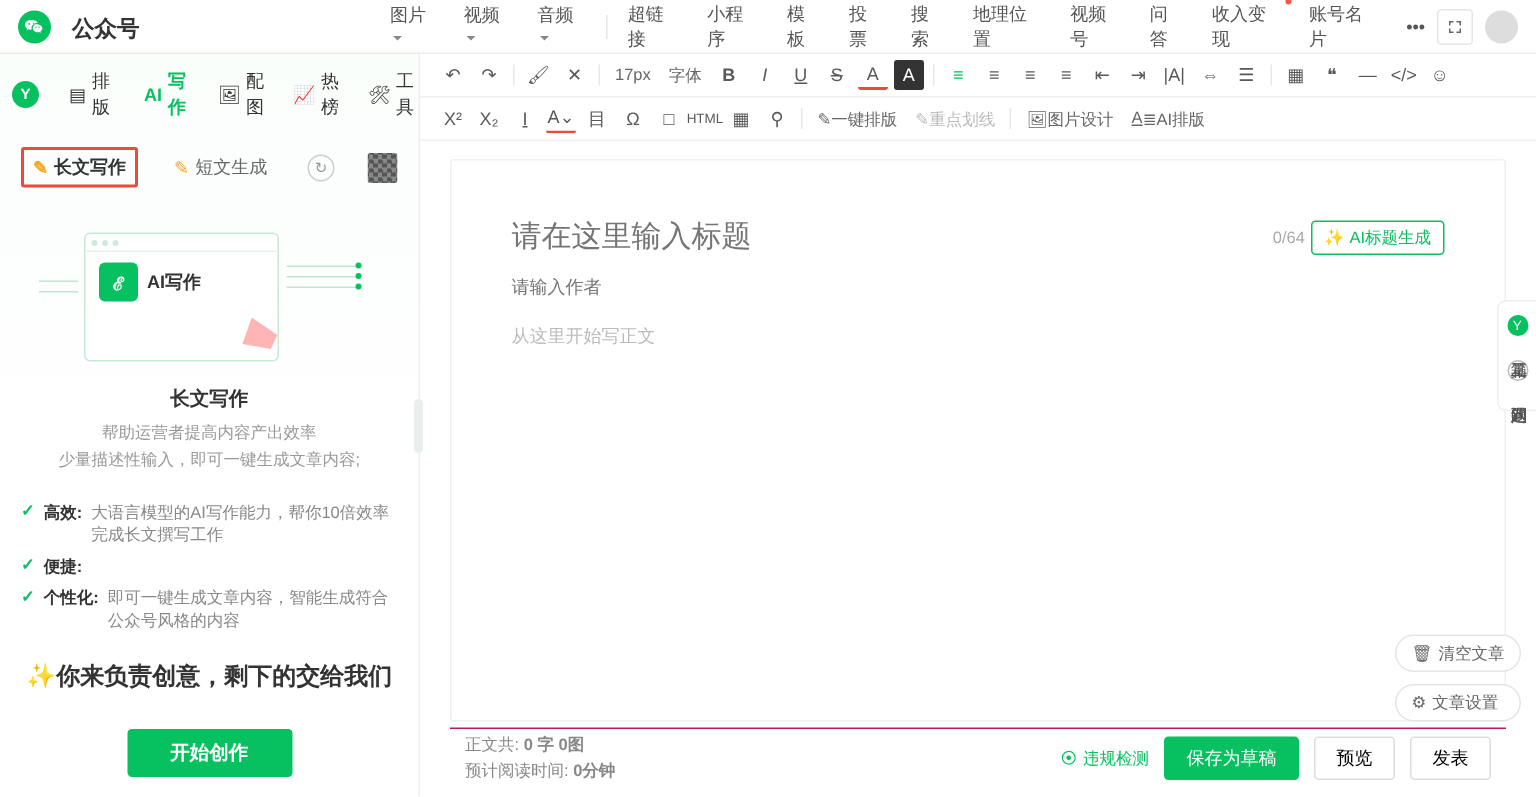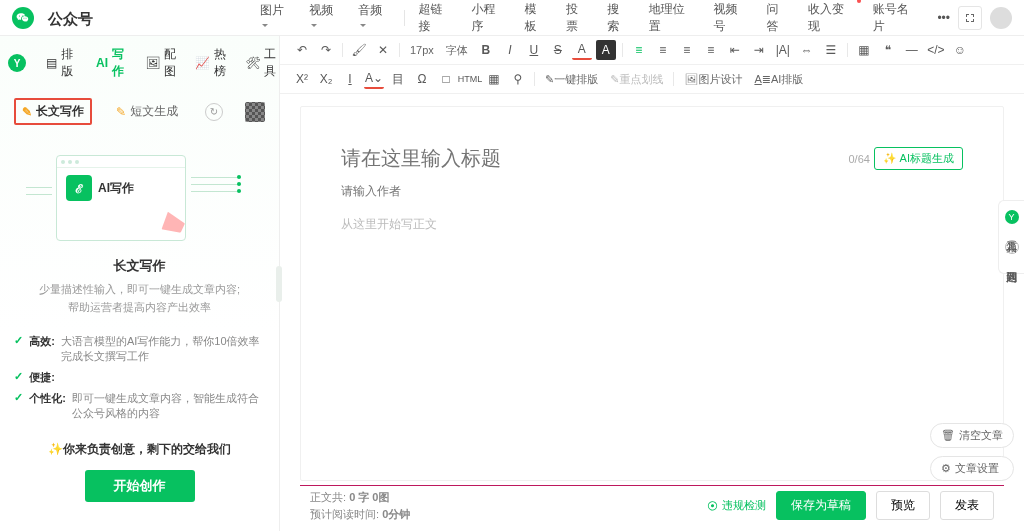--- a/index.html
+++ b/index.html
@@ -60,21 +60,21 @@
 
   .feature-title { text-align: center; font-size: 13px; font-weight: 700; margin: 6px 0 6px; }
   .feature-sub { text-align: center; font-size: 11px; color: #999; line-height: 1.6; padding: 0 26px; }
 
   .bullets { padding: 12px 14px 4px; }
   .bullet { display: flex; gap: 6px; margin: 6px 0; font-size: 11px; }
   .bullet .chk { color: #07c160; font-weight: bold; flex-shrink: 0; }
   .bullet .lbl { color: #333; font-weight: 600; flex-shrink:0; }
   .bullet .txt { color: #888; }
 
-  .slogan { text-align: center; font-size: 12px; font-weight: 700; margin: 10px 0 12px; }
+  .slogan { text-align: center; font-size: 16px; font-weight: 700; margin: 10px 0 24px; }
   .slogan .sparkle { color: #f5a623; }
 
   .start-btn { display: block; margin: 0 auto; width: 110px; height: 32px; background: #07c160; color: #fff; border: none; border-radius: 3px; font-size: 13px; font-weight: 600; cursor: pointer; }
 
   
   .editor-main { position: absolute; left: 300px; right: 20px; top: 106px; bottom: 50px; background: #fff; border: 1px solid #f0f0f0; border-radius: 2px; padding: 40px 40px; }
   .title-row { display: flex; align-items: center; gap: 4px; }
   .title-input { flex: 1; font-size: 20px; color: #bbb; border: none; outline: none; }
   .title-count { font-size: 11px; color: #aaa; }
   .ai-title-btn { border: 1px solid #07c160; color: #07c160; background:#fff; padding: 3px 8px; border-radius: 3px; font-size: 11px; cursor: pointer; display:flex; align-items:center; gap:3px;}
@@ -260,22 +260,22 @@
     </div>
     <div class="illus-hand"></div>
     <div class="illus-lines">
         <div></div>
         <div></div>
         <div></div>
       </div>
   </div>
 
   <div class="feature-title">长文写作</div>
+  <div class="feature-sub">帮助运营者提高内容产出效率</div>
   <div class="feature-sub">少量描述性输入，即可一键生成文章内容;</div>
-  <div class="feature-sub">帮助运营者提高内容产出效率</div>
 
   <div class="bullets">
     <div class="bullet">
       <span class="chk">✓</span>
       <span class="lbl">高效:</span>
       <span class="txt">大语言模型的AI写作能力，帮你10倍效率完成长文撰写工作</span>
     </div>
     <div class="bullet">
       <span class="chk">✓</span>
       <span class="lbl">便捷:</span>

